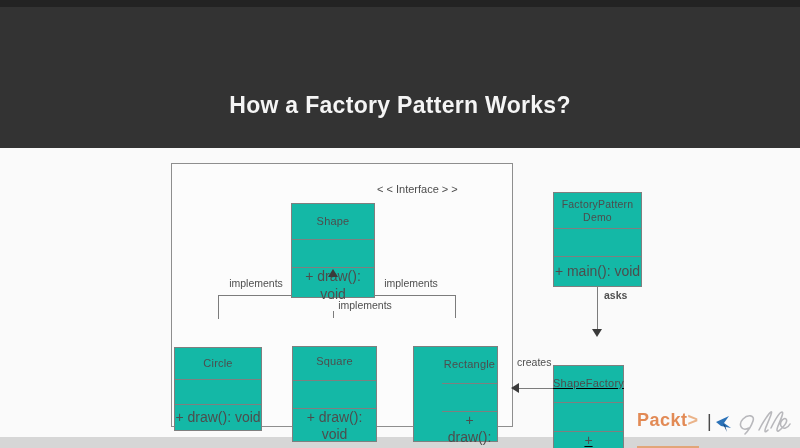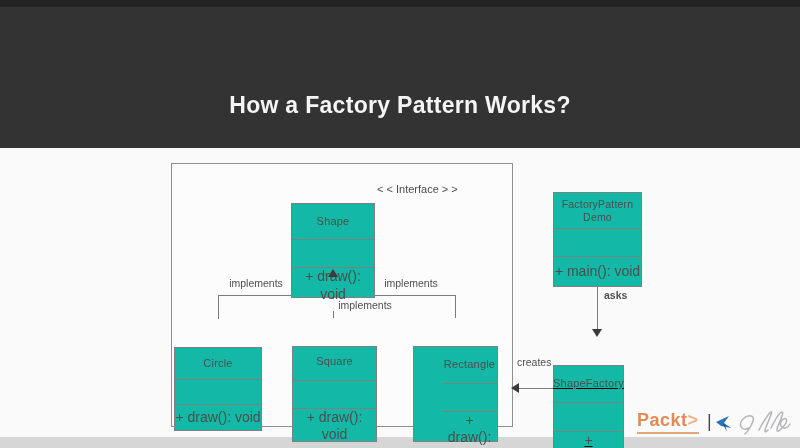--- a/index.html
+++ b/index.html
@@ -42,21 +42,21 @@
   
   .edge-label{position:absolute;font-size:10.5px;color:#4f4f4f;z-index:4;white-space:nowrap;}
   .label-center{text-align:center;}
   .label-bg{background:#fcfcfc;padding:0 3px;}
   .interface-label{position:absolute;left:377px;top:183px;font-size:11px;color:#4d4d4d;
                    white-space:nowrap;z-index:4;}
 
   
   .packt-wrap{position:absolute;left:637px;top:411px;z-index:5;display:flex;align-items:flex-start;}
   .packt-text{font-size:18px;font-weight:700;color:#e28a55;letter-spacing:.5px;
-              border-bottom:2px solid #e2a578;padding-bottom:1px;line-height:1.1;}
+              border-bottom:2px solid #e2a578;padding-bottom:15px;line-height:1.1;}
   .footer-divider{position:absolute;left:707px;top:411px;font-size:18px;color:#4a4a4a;z-index:5;}
   .bird-icon{position:absolute;left:714px;top:413px;z-index:5;}
   .signature{position:absolute;left:735px;top:408px;z-index:5;}
 </style>
 </head>
 <body>
 
 <div class="slide">
 
   <div class="header">

